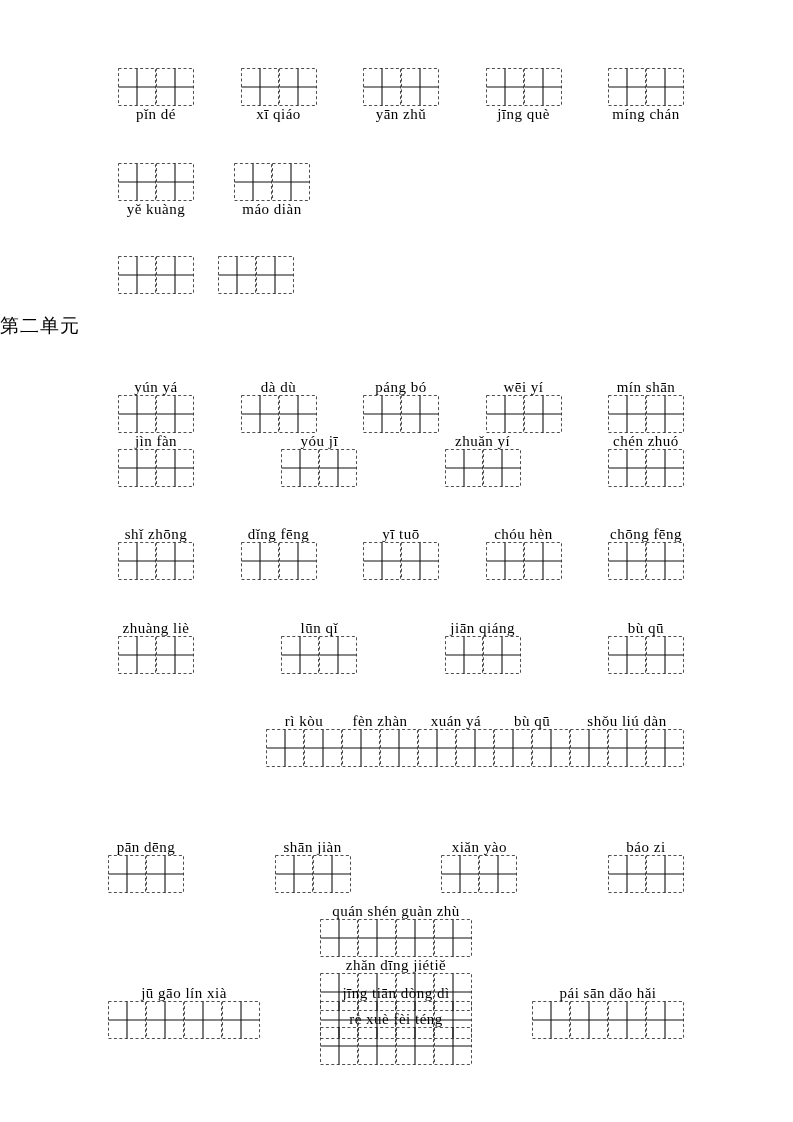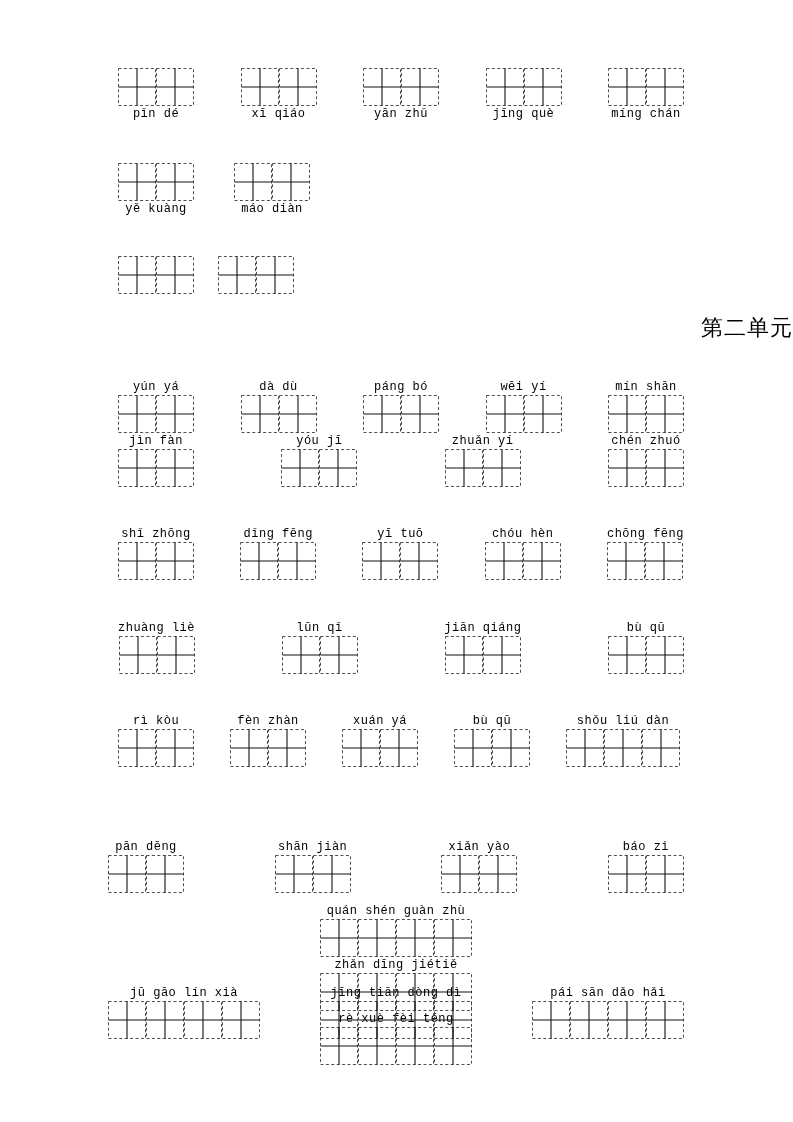--- a/index.html
+++ b/index.html
@@ -25,32 +25,32 @@
   
   .row {
     position: relative;
     width: 793px;
   }
   .group-row {
     display: flex;
     padding: 0 0 0 0;
   }
   .unit-title {
-    text-align: right;
-    font-size: 22px;
+    text-align: left;
+    font-size: 19px;
     font-family: "DejaVu Sans", sans-serif;
     letter-spacing: 1px;
     font-weight: 400;
     margin: 0;
     padding: 0;
   }
   
   .pinyin {
-    font-family: Liberation Mono, monospace;
-    font-size: 12px;
+    font-family: Liberation Serif, serif;
+    font-size: 15px;
     letter-spacing: 0.5px;
     white-space: nowrap;
     text-align: center;
     line-height: 16px;
     height: 16px;
   }
   
   .boxes {
     display: flex;
     justify-content: center;
@@ -621,21 +621,21 @@
                 <line x1="19" y1="0.5" x2="19" y2="37.5" stroke="#111" stroke-width="1.1"></line>
                 <line x1="0.5" y1="19" x2="37.5" y2="19" stroke="#111" stroke-width="1.1"></line>
               </svg>
             </div>
           </div>
       </div>
     </div>
   </div>
 
   <div class="row" style="position:absolute; left:118px; top:713px; width:566px;">
-    <div class="group-row" style="justify-content:flex-start;gap:36px;">
+    <div class="group-row" style="justify-content:flex-end;">
       <div class="itemblock labeltop">
         <div class="pinyin">rì kòu</div>
         <div class="boxes">
             <div class="box">
               <svg width="38" height="38" viewBox="0 0 38 38">
                 <rect x="0.5" y="0.5" width="37" height="37" fill="none" stroke="#3a3a3a" stroke-width="0.9" stroke-dasharray="3,2.4"></rect>
                 <line x1="19" y1="0.5" x2="19" y2="37.5" stroke="#111" stroke-width="1.1"></line>
                 <line x1="0.5" y1="19" x2="37.5" y2="19" stroke="#111" stroke-width="1.1"></line>
               </svg>
             </div>

